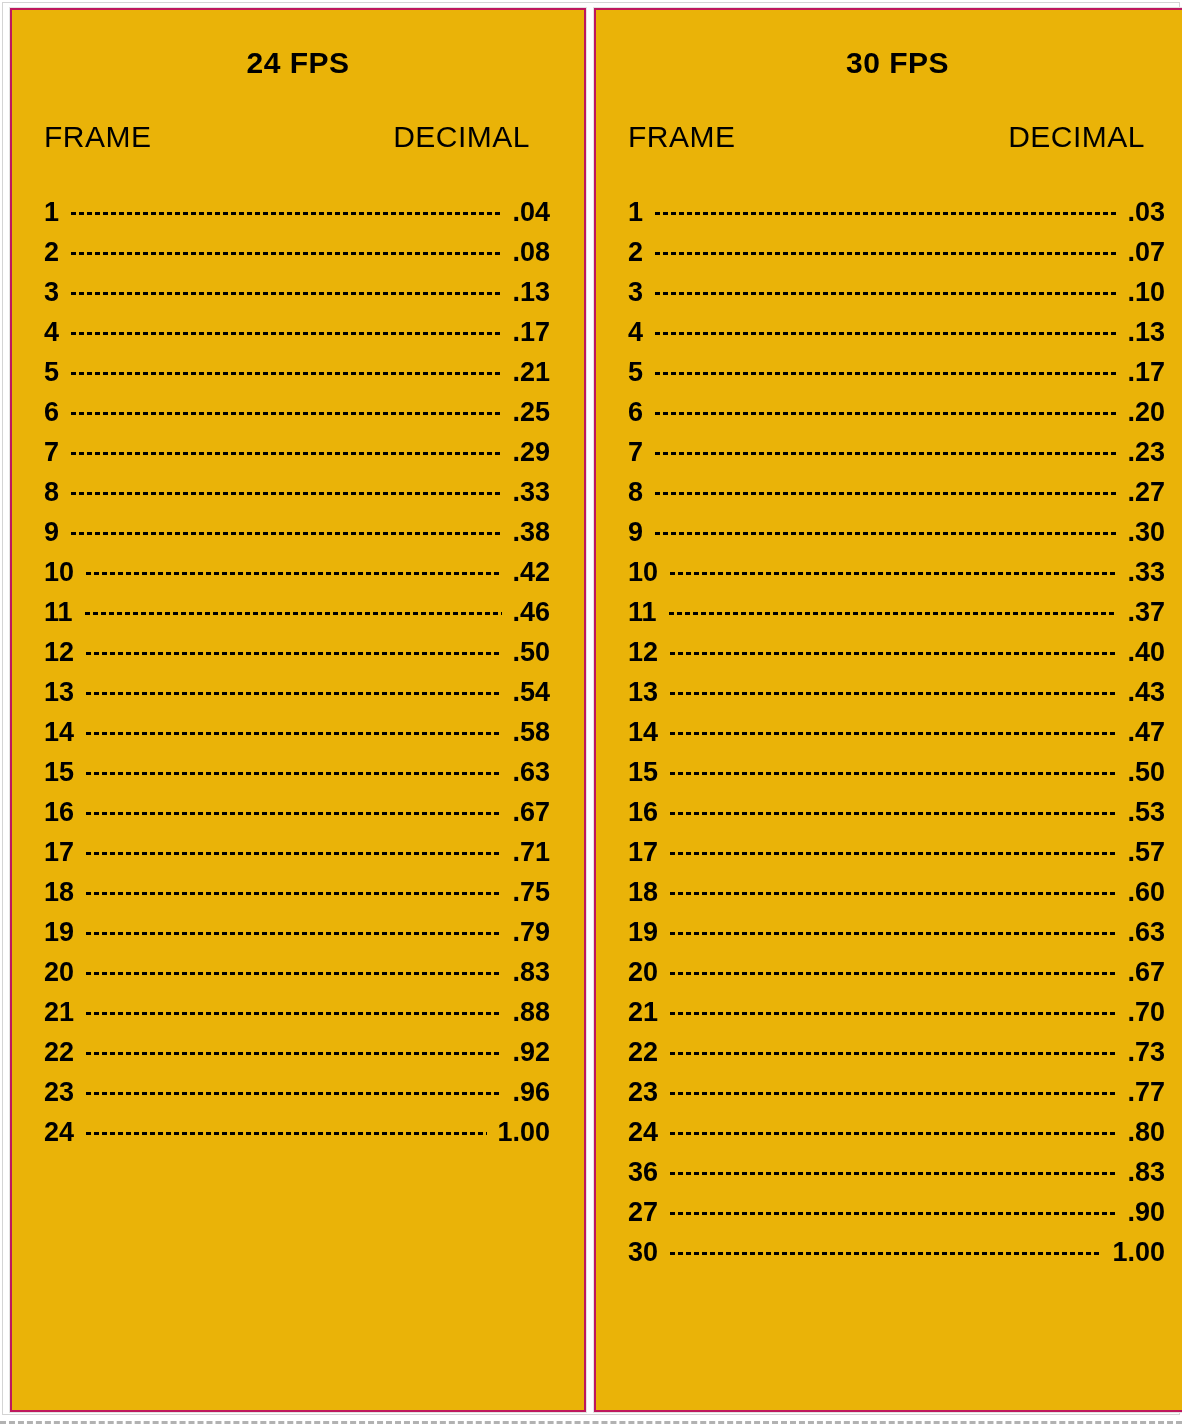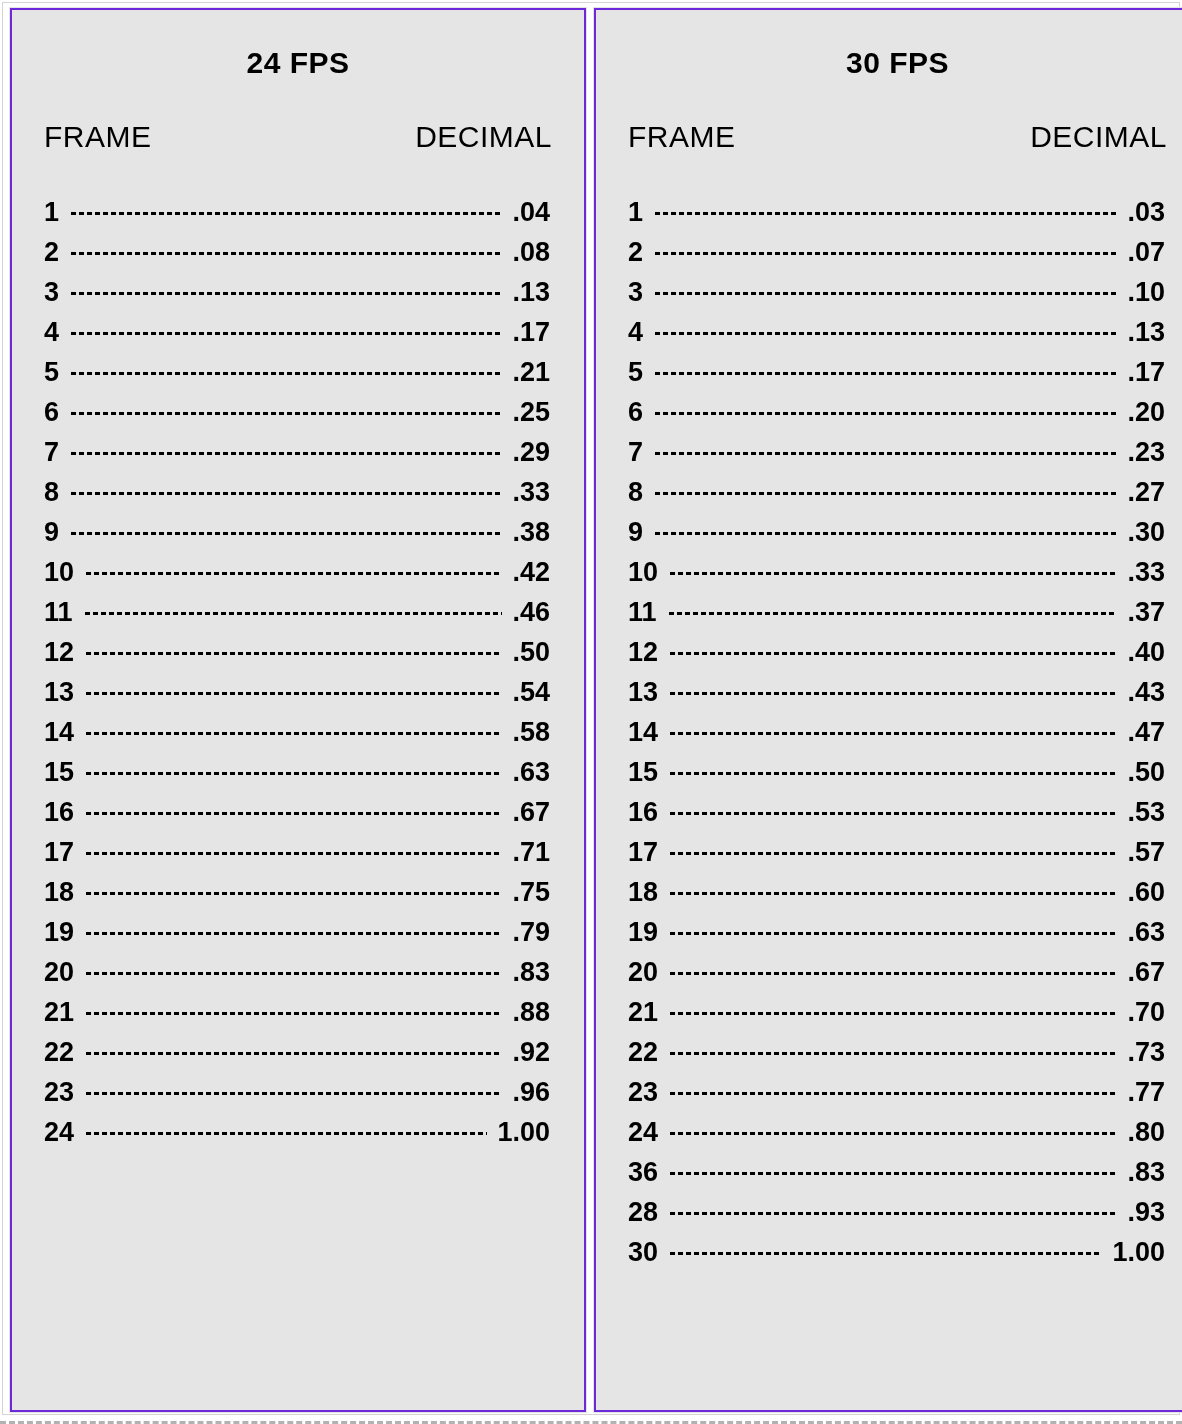--- a/index.html
+++ b/index.html
@@ -21,41 +21,41 @@
     position: absolute;
     left: 2px; top: 2px; right: 2px; bottom: 9px;
     border: 1px solid #d4d4d4;
     pointer-events: none;
   }
 
   .panel {
     position: absolute;
     top: 8px;
     height: 1404px;
-    background: #e5e5e5;
-    border: 2px solid #6d28d9;
+    background: #eab308;
+    border: 2px solid #be185d;
     box-shadow: 0 0 0 1px #e3e3e3;
   }
   .panel-left  { left: 10px;  width: 576px; }
   .panel-right { left: 594px; width: 607px; }
 
   .title {
     margin: 38px 0 0 0;
     text-align: center;
     font-size: 30px;
     font-weight: 700;
     line-height: 30px;
     letter-spacing: 0.5px;
   }
 
   .headers {
     display: flex;
     justify-content: space-between;
     margin-top: 44px;
-    padding: 0 32px 0 32px;
+    padding: 0 54px 0 32px;
     font-size: 30px;
     font-weight: 400;
     line-height: 30px;
     letter-spacing: 0.5px;
   }
 
   .rows {
     margin-top: 40px;
     padding: 0 34px 0 32px;
   }
@@ -396,26 +396,26 @@
     <span class="decimal-val">.80</span>
   </div>
 
   <div class="row">
     <span class="frame-num">36</span>
     <span class="dash-leader"></span>
     <span class="decimal-val">.83</span>
   </div>
 
 
-
-  <div class="row">
-    <span class="frame-num">28</span>
-    <span class="dash-leader"></span>
-    <span class="decimal-val">.93</span>
-  </div>
+  <div class="row">
+    <span class="frame-num">27</span>
+    <span class="dash-leader"></span>
+    <span class="decimal-val">.90</span>
+  </div>
+
 
 
   <div class="row">
     <span class="frame-num">30</span>
     <span class="dash-leader"></span>
     <span class="decimal-val">1.00</span>
   </div>
 </div>
 </section>
 

